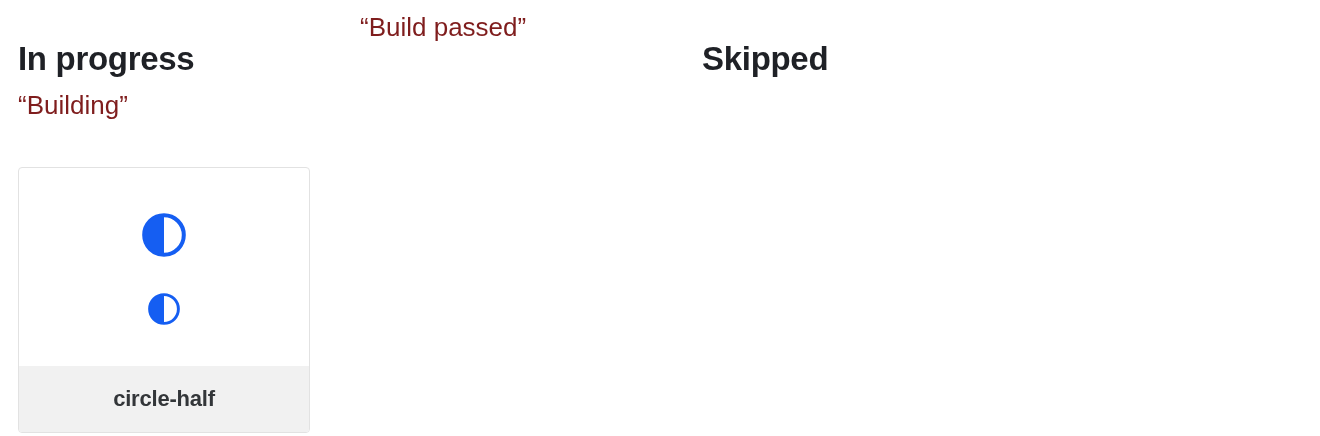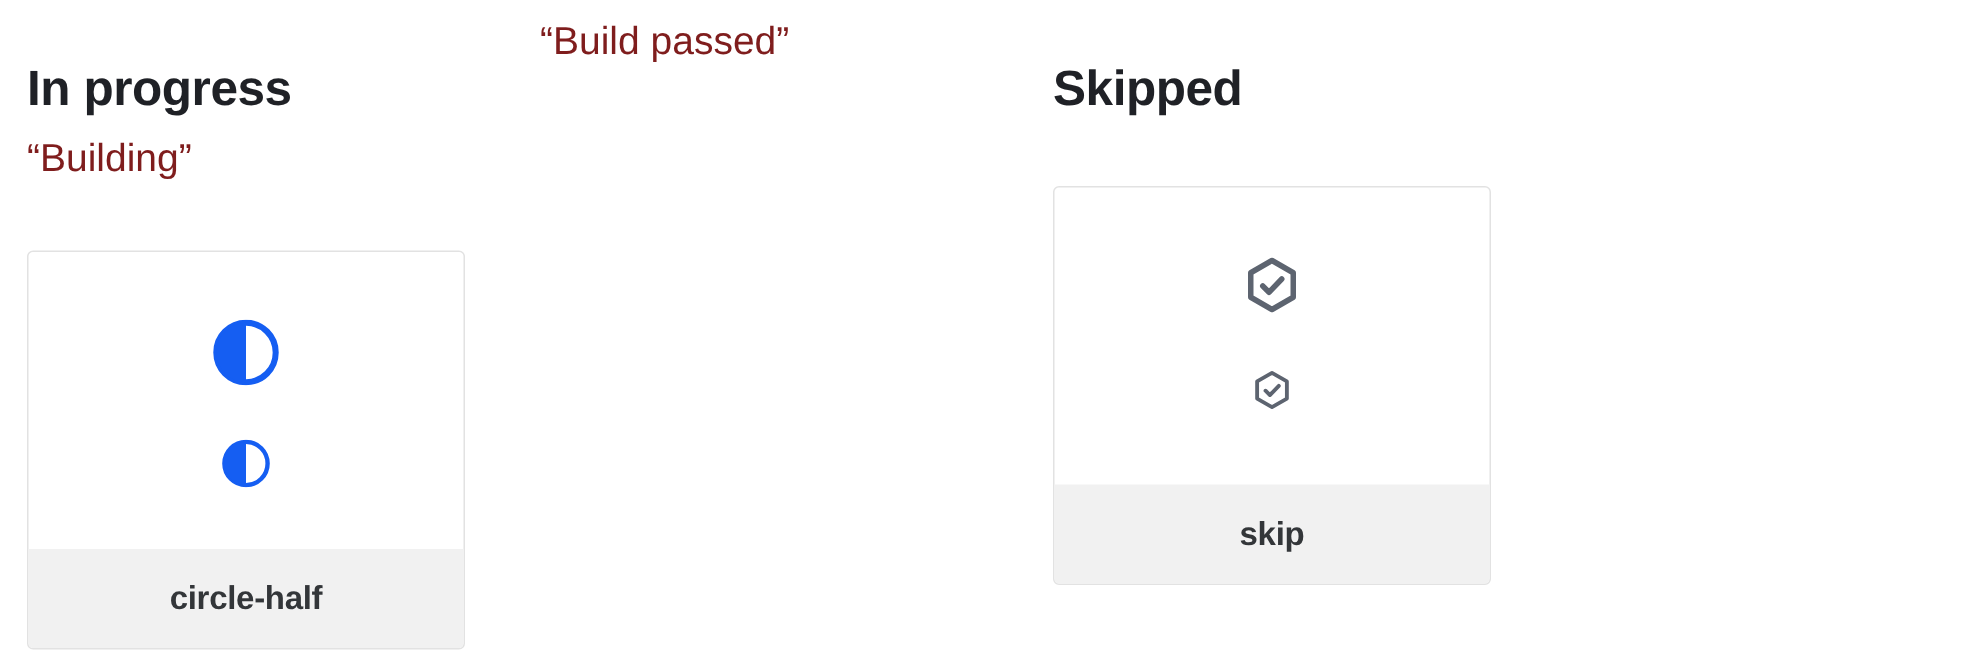--- a/index.html
+++ b/index.html
@@ -97,32 +97,15 @@
     </div>
   </section>
 
   <section class="col">
     <p class="subtitle">“Build passed”</p>
   </section>
 
 
   <section class="col">
     <h2 class="title">Skipped</h2>
-    <div class="card">
-      <div class="card-body">
-        <span class="icon-wrap icon-lg" style="color: rgb(93, 100, 112);">
-          <svg viewBox="0 0 24 24" fill="none" stroke="currentColor" stroke-width="2.2" stroke-linecap="round" stroke-linejoin="round">
-            <path d="M12 2.2 L20.5 7.1 L20.5 16.9 L12 21.8 L3.5 16.9 L3.5 7.1 Z"></path>
-            <path d="M8.3 12.4 L10.8 14.9 L15.9 9.6"></path>
-          </svg>
-        </span>
-        <span class="icon-wrap icon-sm" style="color: rgb(93, 100, 112);">
-          <svg viewBox="0 0 24 24" fill="none" stroke="currentColor" stroke-width="2.2" stroke-linecap="round" stroke-linejoin="round">
-            <path d="M12 2.2 L20.5 7.1 L20.5 16.9 L12 21.8 L3.5 16.9 L3.5 7.1 Z"></path>
-            <path d="M8.3 12.4 L10.8 14.9 L15.9 9.6"></path>
-          </svg>
-        </span>
-      </div>
-      <div class="card-footer">skip</div>
-    </div>
   </section>
 
 </div>
 
 </body></html>

